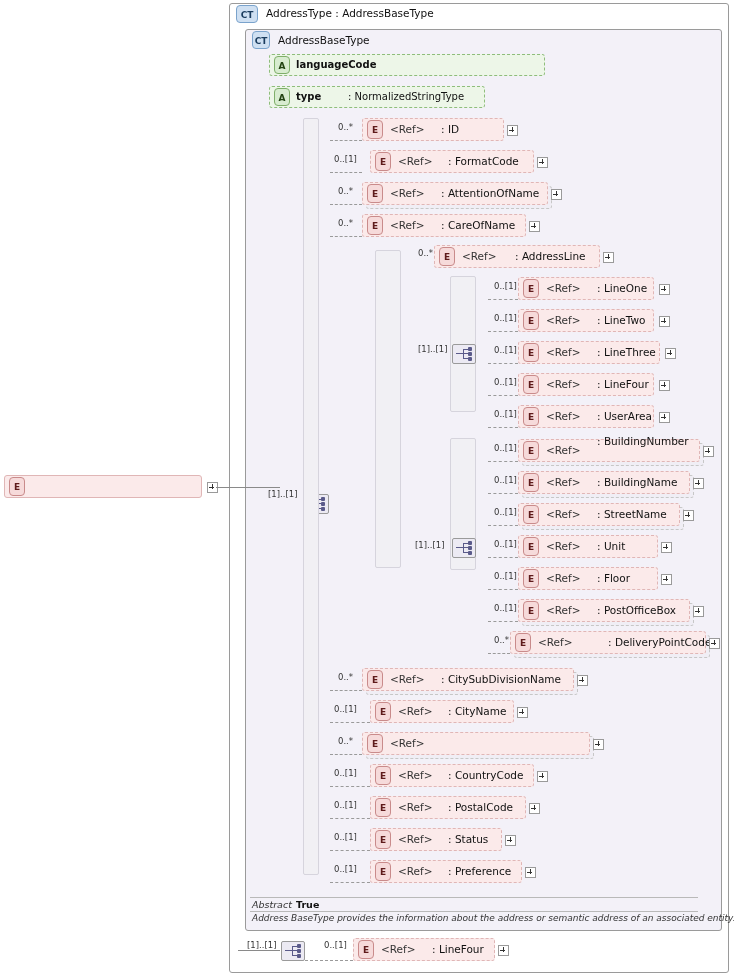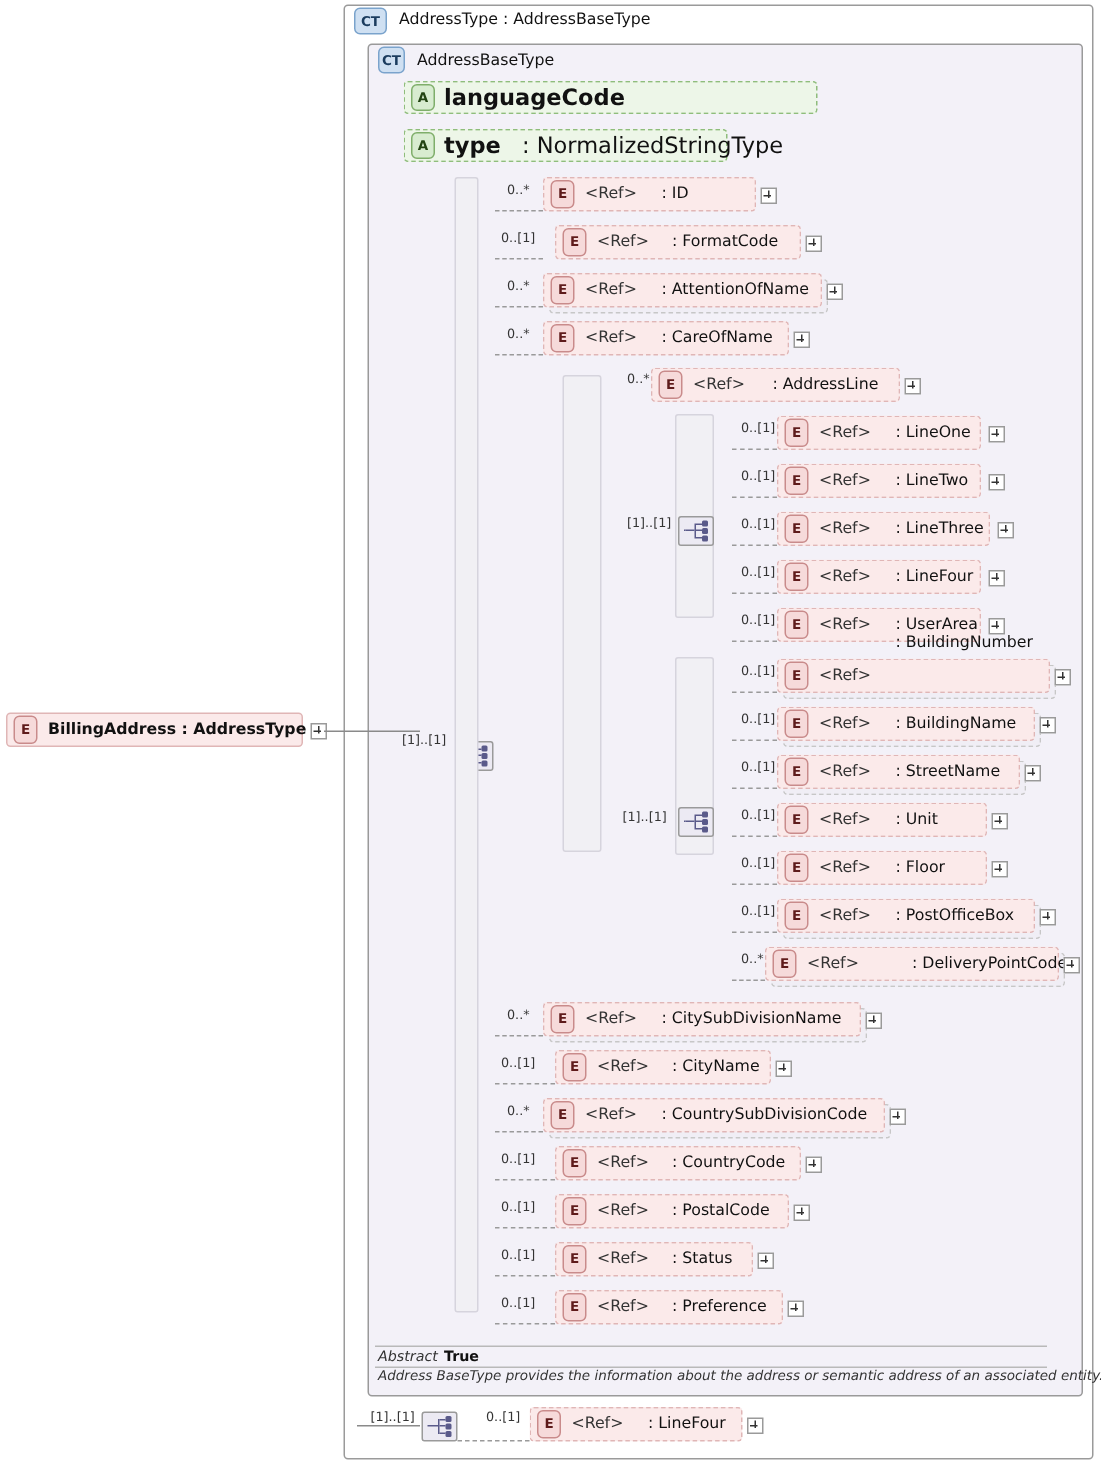--- a/index.html
+++ b/index.html
@@ -18,21 +18,21 @@
         font-size:9px;font-weight:bold;line-height:18px;text-align:center;
         box-sizing:border-box;}
   .chip-ct{background:#cfe0f2;border:1px solid #7aa3cc;color:#1b3c5e;}
   .chip-a{background:#d8ecd0;border:1px solid #7fae6a;color:#234413;}
   .chip-e{background:#f6dada;border:1px solid #c98b8b;color:#5e1b1b;}
 
   .hdr-label{position:absolute;font-size:10.5px;color:#111;white-space:nowrap;}
 
   
   .attr-box{border:1px dashed #8fbd7c;background:#edf6e8;border-radius:3px;height:22px;}
-  .attr-txt{position:absolute;font-size:15px;color:#111;white-space:nowrap;line-height:22px;}
+  .attr-txt{position:absolute;font-size:10px;color:#111;white-space:nowrap;line-height:22px;}
   .attr-name{font-weight:bold;}
 
   
   .el-box{border:1px solid #e0b6b6;background:#fbeaea;border-radius:3px;height:23px;}
   .el-box.dashed{border-style:dashed;}
   .el-txt{position:absolute;font-size:10.5px;color:#111;white-space:nowrap;line-height:23px;}
   .el-ref{color:#333;}
 
   
   .ghost{border:1px dashed #c7c7c7;background:#f0eef5;border-radius:3px;}
@@ -73,21 +73,20 @@
   <div class="abs ct-outer" style="left:229px;top:3px;width:500px;height:970px;border-radius:3px;"></div>
   <div class="chip chip-ct" style="left:236px;top:5px;width:22px;">CT</div>
   <div class="hdr-label" style="left:266px;top:7px;">AddressType : AddressBaseType</div>
 
   <div class="abs ct-inner" style="left:245px;top:29px;width:477px;height:902px;border-radius:3px;"></div>
   <div class="chip chip-ct" style="left:252px;top:31px;">CT</div>
   <div class="hdr-label" style="left:278px;top:34px;">AddressBaseType</div>
 
   <div class="abs root-box" style="left:4px;top:475px;width:198px;"></div>
   <div class="chip chip-e" style="left:9px;top:477px;width:16px;height:19px;line-height:19px;">E</div>
-  <div class="el-txt" style="left:32px;top:475px;font-weight:bold;">BillingAddress : AddressType</div>
   <div class="plus" style="left:207px;top:482px;"></div>
 
   <div class="ln-h" style="left:216px;top:487px;width:32px;"></div>
   <div class="ln-h" style="left:248px;top:487px;width:32px;"></div>
   <div class="occ" style="left:268px;top:489px;">[1]..[1]</div>
 
   <div class="seq" style="left:305px;top:494px;">
     <i style="left:3px;top:8px;width:1px;height:1px;"></i>
     <i style="left:4px;top:8px;width:6px;height:1px;"></i>
     <i style="left:10px;top:4px;width:1px;height:10px;"></i>
@@ -219,21 +218,21 @@
     <i style="left:15px;top:7px;width:4px;height:4px;border-radius:1px;"></i>
     <i style="left:15px;top:12px;width:4px;height:4px;border-radius:1px;"></i>
   </div>
 
   <div class="occ" style="left:494px;top:443px;">0..[1]</div>
   <div class="ln-h dash" style="left:488px;top:461px;width:30px;"></div>
   <div class="abs ghost" style="left:522px;top:443px;width:182px;height:23px;"></div>
   <div class="abs el-box dashed" style="left:518px;top:439px;width:182px;"></div>
   <div class="chip chip-e" style="left:523px;top:441px;width:16px;height:19px;line-height:19px;">E</div>
   <div class="el-txt el-ref" style="left:546px;top:439px;">&lt;Ref&gt;</div>
-  <div class="el-txt" style="left:597px;top:417px;">: BuildingNumber</div>
+  <div class="el-txt" style="left:597px;top:430px;">: BuildingNumber</div>
   <div class="plus" style="left:703px;top:446px;"></div>
 
   <div class="occ" style="left:494px;top:475px;">0..[1]</div>
   <div class="ln-h dash" style="left:488px;top:493px;width:30px;"></div>
   <div class="abs ghost" style="left:522px;top:475px;width:172px;height:23px;"></div>
   <div class="abs el-box dashed" style="left:518px;top:471px;width:172px;"></div>
   <div class="chip chip-e" style="left:523px;top:473px;width:16px;height:19px;line-height:19px;">E</div>
   <div class="el-txt el-ref" style="left:546px;top:471px;">&lt;Ref&gt;</div>
   <div class="el-txt" style="left:597px;top:471px;">: BuildingName</div>
   <div class="plus" style="left:693px;top:478px;"></div>
@@ -297,21 +296,20 @@
   <div class="el-txt el-ref" style="left:398px;top:700px;">&lt;Ref&gt;</div>
   <div class="el-txt" style="left:448px;top:700px;">: CityName</div>
   <div class="plus" style="left:517px;top:707px;"></div>
 
   <div class="occ" style="left:338px;top:736px;">0..*</div>
   <div class="ln-h dash" style="left:330px;top:754px;width:32px;"></div>
   <div class="abs ghost" style="left:366px;top:736px;width:228px;height:23px;"></div>
   <div class="abs el-box dashed" style="left:362px;top:732px;width:228px;"></div>
   <div class="chip chip-e" style="left:367px;top:734px;width:16px;height:19px;line-height:19px;">E</div>
   <div class="el-txt el-ref" style="left:390px;top:732px;">&lt;Ref&gt;</div>
-  <div class="el-txt" style="left:441px;top:732px;">: CountrySubDivisionCode</div>
   <div class="plus" style="left:593px;top:739px;"></div>
 
   <div class="occ" style="left:334px;top:768px;">0..[1]</div>
   <div class="ln-h dash" style="left:330px;top:786px;width:40px;"></div>
   <div class="abs el-box dashed" style="left:370px;top:764px;width:164px;"></div>
   <div class="chip chip-e" style="left:375px;top:766px;width:16px;height:19px;line-height:19px;">E</div>
   <div class="el-txt el-ref" style="left:398px;top:764px;">&lt;Ref&gt;</div>
   <div class="el-txt" style="left:448px;top:764px;">: CountryCode</div>
   <div class="plus" style="left:537px;top:771px;"></div>
 

